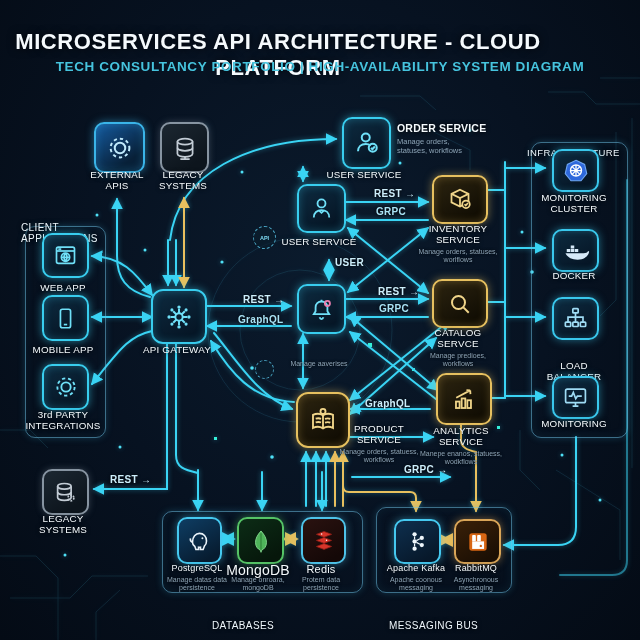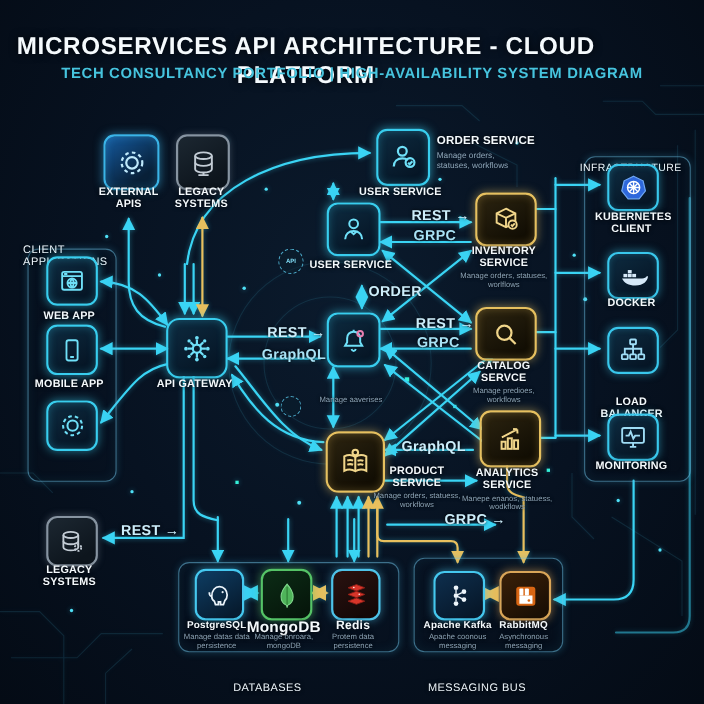--- a/index.html
+++ b/index.html
@@ -15,25 +15,25 @@
   .n-cyan{border:2px solid #38cdee;box-shadow:0 0 9px rgba(56,205,238,.55), inset 0 0 8px rgba(56,205,238,.30);}
   .n-blue{border:2px solid #3ab4e8;background:linear-gradient(145deg,#155a9e 0%,#082038 75%);box-shadow:0 0 9px rgba(58,180,232,.55), inset 0 0 8px rgba(58,180,232,.3);}
   .n-gray{border:2px solid #8794a1;background:linear-gradient(150deg,#1c2731 0%,#0d151d 80%);box-shadow:0 0 7px rgba(140,155,170,.35);}
   .n-gold{border:2px solid #e6c05f;box-shadow:0 0 9px rgba(230,192,95,.5), inset 0 0 8px rgba(230,192,95,.28);background:linear-gradient(150deg,#2c2410 0%,#120e04 80%);}
   .n-infra{border:2px solid #39c7ec;background:linear-gradient(150deg,#0c2popup 0,#0a1f33 0%,#07182a 85%);box-shadow:0 0 8px rgba(57,199,236,.5), inset 0 0 6px rgba(57,199,236,.25);}
   .n-pg{border:2px solid #45c8ef;background:linear-gradient(150deg,#0e3d63 0%,#071c30 85%);box-shadow:0 0 8px rgba(69,200,239,.5);}
   .n-mongo{border:2px solid #55c366;background:linear-gradient(150deg,#0c2c16 0%,#06170b 85%);box-shadow:0 0 8px rgba(85,195,102,.5);}
   .n-redis{border:2px solid #4ec2e8;background:linear-gradient(150deg,#2a1210 0%,#140807 85%);box-shadow:0 0 8px rgba(78,194,232,.45);}
   .n-kafka{border:2px solid #45c8ef;background:linear-gradient(150deg,#0e2f4e 0%,#07182a 85%);box-shadow:0 0 8px rgba(69,200,239,.5);}
   .n-rabbit{border:2px solid #d9a558;background:linear-gradient(150deg,#3a2008 0%,#1b0f04 85%);box-shadow:0 0 8px rgba(217,165,88,.5);}
-  .lbl{position:absolute;color:#f4f9fc;font-weight:bold;font-size:9.8px;line-height:1.12;text-align:center;letter-spacing:.2px;transform:translateX(-50%);text-shadow:0 0 4px rgba(0,0,0,.9);}
+  .lbl{position:absolute;color:#f4f9fc;font-weight:normal;font-size:9.8px;line-height:1.12;text-align:center;letter-spacing:.2px;transform:translateX(-50%);text-shadow:0 0 4px rgba(0,0,0,.9);}
   .sub{position:absolute;color:#8da4b6;font-size:7px;line-height:1.2;text-align:center;transform:translateX(-50%);text-shadow:0 0 3px rgba(0,0,0,.9);}
   .glabel{position:absolute;color:#eef6fb;font-weight:normal;font-size:10px;letter-spacing:.4px;text-align:left;transform:translateX(-50%);text-shadow:0 0 4px rgba(0,0,0,.9);margin-top:24px;}
   .panel{position:absolute;border:1.5px solid rgba(105,190,225,.55);border-radius:10px;box-shadow:0 0 7px rgba(60,170,210,.25), inset 0 0 10px rgba(40,120,160,.12);}
-  .elabel{position:absolute;font-size:13px;font-weight:bold;color:#cdeefb;letter-spacing:.3px;text-shadow:0 0 3px #000;white-space:nowrap;}
+  .elabel{position:absolute;font-size:10px;font-weight:bold;color:#cdeefb;letter-spacing:.3px;text-shadow:0 0 3px #000;white-space:nowrap;}
   .onote-t{position:absolute;color:#f4f9fc;font-weight:bold;font-size:10.5px;letter-spacing:.2px;text-shadow:0 0 4px #000;}
   .onote-s{position:absolute;color:#8da4b6;font-size:7.5px;line-height:1.25;width:82px;}
   .badge{position:absolute;border:1.5px dashed rgba(90,200,235,.8);border-radius:50%;display:flex;align-items:center;justify-content:center;color:#7fdcf5;font-size:5.5px;font-weight:bold;background:rgba(10,30,45,.6);}
 </style>
 </head>
 <body>
 
 <div id="stage">
 
   <svg class="wires" width="640" height="640">
@@ -211,20 +211,21 @@
     </svg>
   </div>
   <div class="lbl" style="left:63px;top:345px;width:70px;">MOBILE APP</div>
 
   <div class="node n-cyan" style="left:42px;top:364px;width:43px;height:42px;">
     <svg width="28" height="28" viewBox="0 0 24 24" stroke="#6fe0f8" stroke-width="1.6" fill="none">
       <circle cx="12" cy="12" r="4"></circle>
         <circle cx="12" cy="12" r="7.4" stroke-dasharray="2.8 2.4"></circle>
     </svg>
   </div>
+  <div class="lbl" style="left:63px;top:410px;width:80px;">3rd PARTY INTEGRATIONS</div>
 
   <div class="node n-gray" style="left:42px;top:469px;width:43px;height:42px;">
     <svg width="27" height="27" viewBox="0 0 24 24" stroke="#c3ccd5" stroke-width="1.5" fill="none">
       <ellipse cx="11" cy="6.5" rx="6" ry="2.5"></ellipse>
         <path d="M5 6.5 V16.5 a6 2.5 0 0 0 12 0 V6.5"></path>
         <path d="M5 11.5 a6 2.5 0 0 0 12 0"></path>
       <circle cx="16.8" cy="16.8" r="2.6" stroke-dasharray="1.6 1.2"></circle>
     </svg>
   </div>
   <div class="lbl" style="left:63px;top:514px;width:60px;">LEGACY SYSTEMS</div>
@@ -311,21 +312,21 @@
   <div class="lbl" style="left:461px;top:426px;width:66px;">ANALYTICS SERVICE</div>
   <div class="sub" style="left:461px;top:450px;width:84px;">Manepe enanos, statuess, wodkflows</div>
 
   <div class="node n-infra" style="left:552px;top:149px;width:43px;height:39px;">
     <svg width="30" height="30" viewBox="0 0 24 24">
       <polygon points="12,3.4 18.9,6.7 20.6,14 16,19.8 8,19.8 3.4,14 5.1,6.7" fill="#2e68dc" stroke="#6ea6f2" stroke-width="0.9"></polygon>
       <circle cx="12" cy="11.6" r="4.4" fill="none" stroke="#fff" stroke-width="1.1"></circle>
       <path d="M12 7.2 V16 M7.6 11.6 H16.4 M8.9 8.5 l6.2 6.2 M15.1 8.5 l-6.2 6.2" stroke="#fff" stroke-width="1"></path>
     </svg>
   </div>
-  <div class="lbl" style="left:574px;top:193px;width:66px;">KUBERNETES CLIENT</div>
+  <div class="lbl" style="left:574px;top:193px;width:66px;">MONITORING CLUSTER</div>
 
   <div class="node n-infra" style="left:552px;top:229px;width:43px;height:39px;">
     <svg width="30" height="30" viewBox="0 0 24 24" fill="#d6e9f8">
       <rect x="4.6" y="10.4" width="2.8" height="2.4"></rect>
         <rect x="7.8" y="10.4" width="2.8" height="2.4"></rect>
         <rect x="11" y="10.4" width="2.8" height="2.4"></rect>
         <rect x="7.8" y="7.6" width="2.8" height="2.4"></rect>
       <path d="M3.6 13.8 h14.6 c1.7 0 2.9-.7 3.5-1.8 l.8.3 c-.4 3.2-3.2 6.6-9.2 6.6 c-4.8 0-8.3-1.9-9.7-5.1 z"></path>
     </svg>
   </div>
@@ -403,21 +404,21 @@
       <path d="M6.6 11.4 h11 v7 h-11 z" fill="#fff"></path>
       <circle cx="14.6" cy="15.6" r="1.1" fill="#d86613"></circle>
     </svg>
   </div>
   <div class="lbl" style="left:476px;top:563px;width:62px;font-size:9px;">RabbitMQ</div>
   <div class="sub" style="left:476px;top:576px;width:64px;">Asynchronous messaging</div>
 
   <div class="elabel" style="left:110px;top:474px;">REST →</div>
   <div class="elabel" style="left:243px;top:294px;">REST →</div>
   <div class="elabel" style="left:238px;top:314px;color:#a9e2f5;">GraphQL</div>
-  <div class="elabel" style="left:335px;top:257px;">ORDER</div>
+  <div class="elabel" style="left:335px;top:257px;">USER</div>
   <div class="elabel" style="left:374px;top:188px;">REST →</div>
   <div class="elabel" style="left:376px;top:206px;color:#a9e2f5;">GRPC</div>
   <div class="elabel" style="left:378px;top:286px;">REST →</div>
   <div class="elabel" style="left:379px;top:303px;color:#a9e2f5;">GRPC</div>
   <div class="elabel" style="left:365px;top:398px;">GraphQL</div>
   <div class="elabel" style="left:404px;top:464px;">GRPC →</div>
 
 </div>
 
 </body></html>

